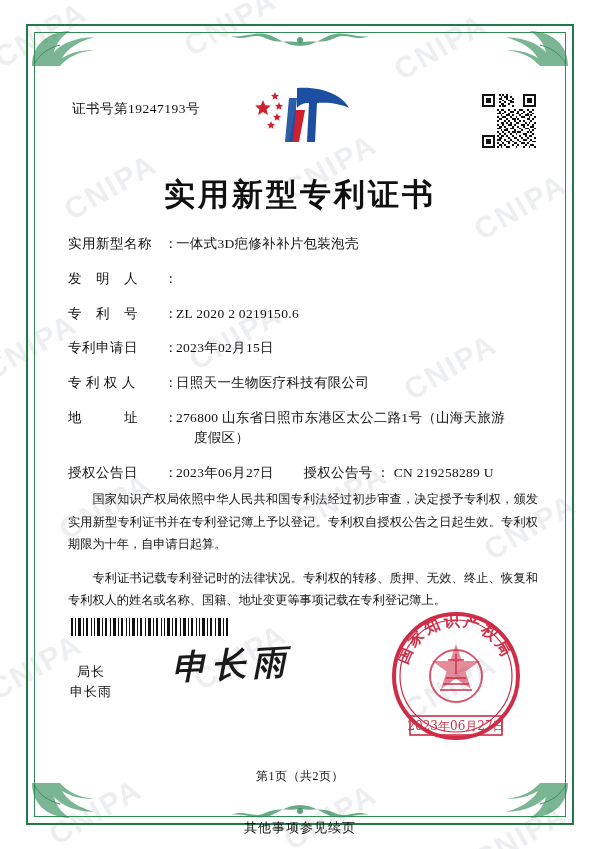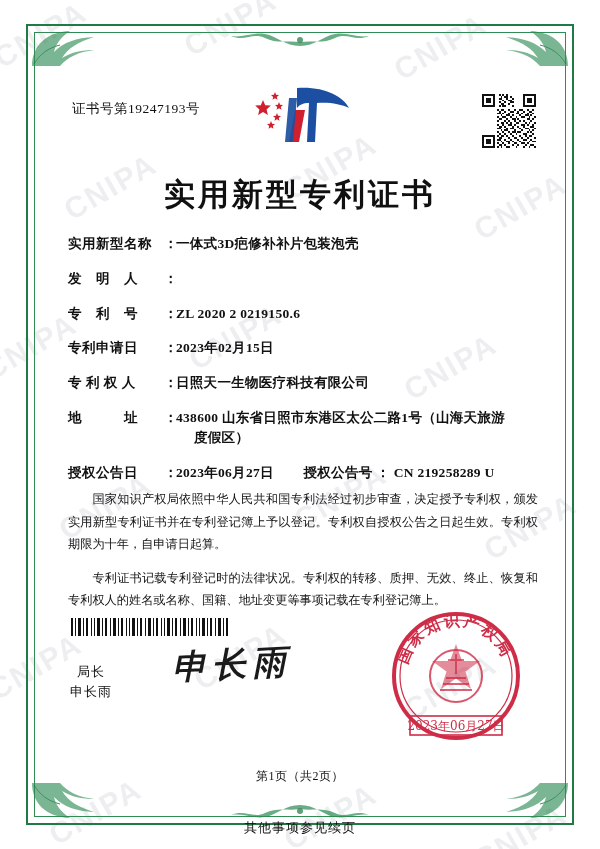--- a/index.html
+++ b/index.html
@@ -135,21 +135,20 @@
     letter-spacing: 3px;
     color: #101010;
     font-family: "DejaVu Serif", "Liberation Serif", serif;
   }
 
   .fields {
     position: absolute;
     left: 8px;
     right: 0;
     top: 178px;
-    font-weight: bold;
   }
   .field {
     display: flex;
     align-items: flex-start;
     margin-bottom: 14.5px;
     font-size: 13.5px;
     color: #111;
     line-height: 1.5;
   }
   .flabel {
@@ -518,21 +517,21 @@
       <div class="field">
         <span class="flabel">专 利 权 人</span>
         <span class="fcolon">：</span>
         <span class="fvalue">日照天一生物医疗科技有限公司</span>
       </div>
 
       <div class="field">
         <span class="flabel">地　　　址</span>
         <span class="fcolon">：</span>
         <span class="fvalue">
-          <span>438600 山东省日照市东港区太公二路1号（山海天旅游</span>
+          <span>276800 山东省日照市东港区太公二路1号（山海天旅游</span>
           <span class="second-line">度假区）</span>
         </span>
       </div>
 
       <div class="field dual">
         <span class="flabel">授权公告日</span>
         <span class="fcolon">：</span>
         <span class="fvalue">
           <span>2023年06月27日</span>
           <span class="seg2-label">授权公告号</span>

